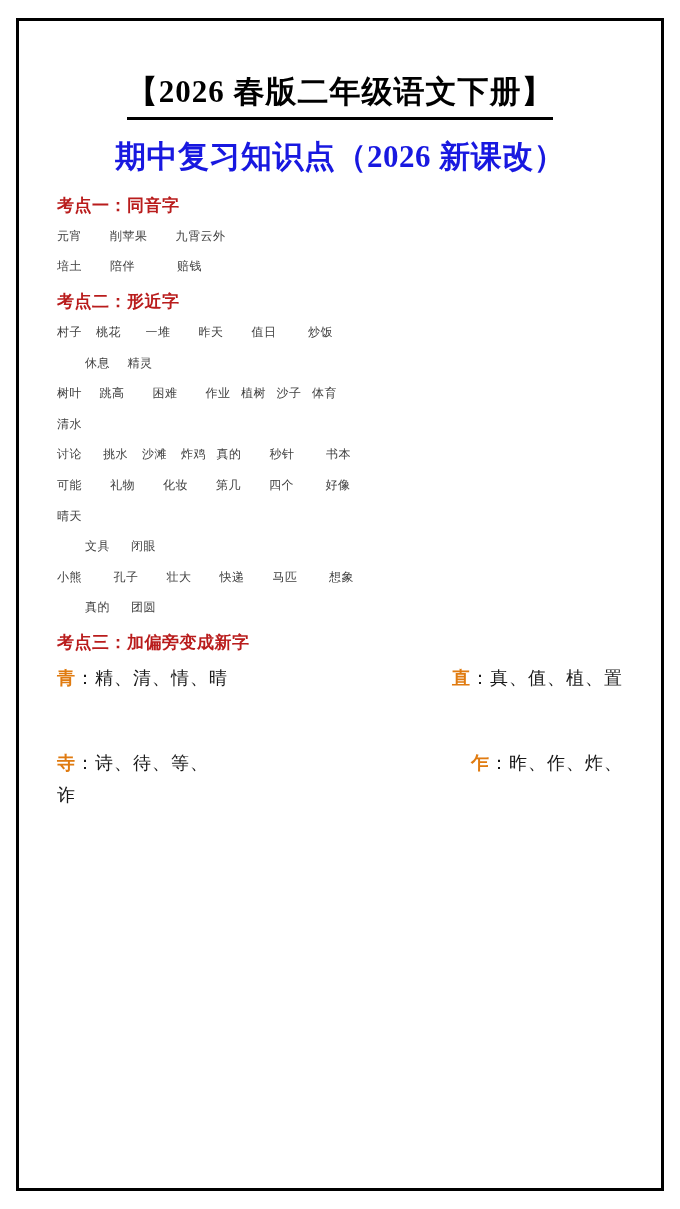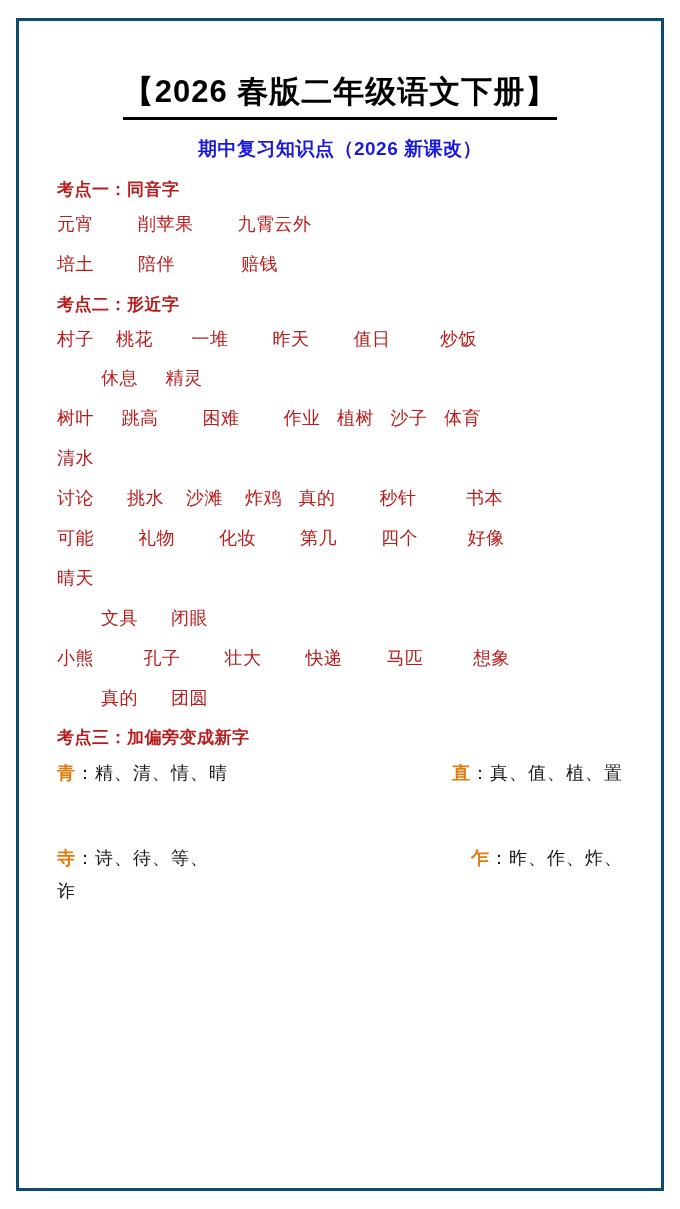--- a/index.html
+++ b/index.html
@@ -18,57 +18,58 @@
     width: 680px;
     height: 1209px;
     background: #ffffff;
     box-sizing: border-box;
     padding: 18px 16px;
   }
   #frame {
     position: relative;
     width: 100%;
     height: 100%;
-    border: 3px solid #0c4a6e;
+    border: 3px solid #000000;
     box-sizing: border-box;
     padding: 52px 38px 20px 38px;
+    font-family: Liberation Serif, serif;
   }
   .title-wrap {
     text-align: center;
     margin-bottom: 10px;
   }
   .main-title {
     display: inline-block;
     font-size: 31px;
     font-weight: bold;
     color: #000000;
     letter-spacing: 1px;
     border-bottom: 3px solid #000000;
     padding-bottom: 5px;
     line-height: 1.25;
   }
   .sub-title {
     text-align: center;
-    font-size: 19px;
+    font-size: 31px;
     font-weight: bold;
     color: #1818e0;
     margin-top: 16px;
     margin-bottom: 16px;
     letter-spacing: 0.5px;
   }
   .section-head {
     font-size: 17px;
     font-weight: bold;
     color: #b91c1c;
     margin: 14px 0 10px 0;
     letter-spacing: 0.5px;
   }
   .line {
-    font-size: 18px;
-    color: #b91c1c;
+    font-size: 12px;
+    color: #404040;
     line-height: 1.55;
     margin: 0 0 12px 0;
     white-space: pre-wrap;
     letter-spacing: 0.5px;
   }
   .radical-row {
     display: flex;
     justify-content: space-between;
     align-items: flex-start;
     margin: 0 0 10px 0;

